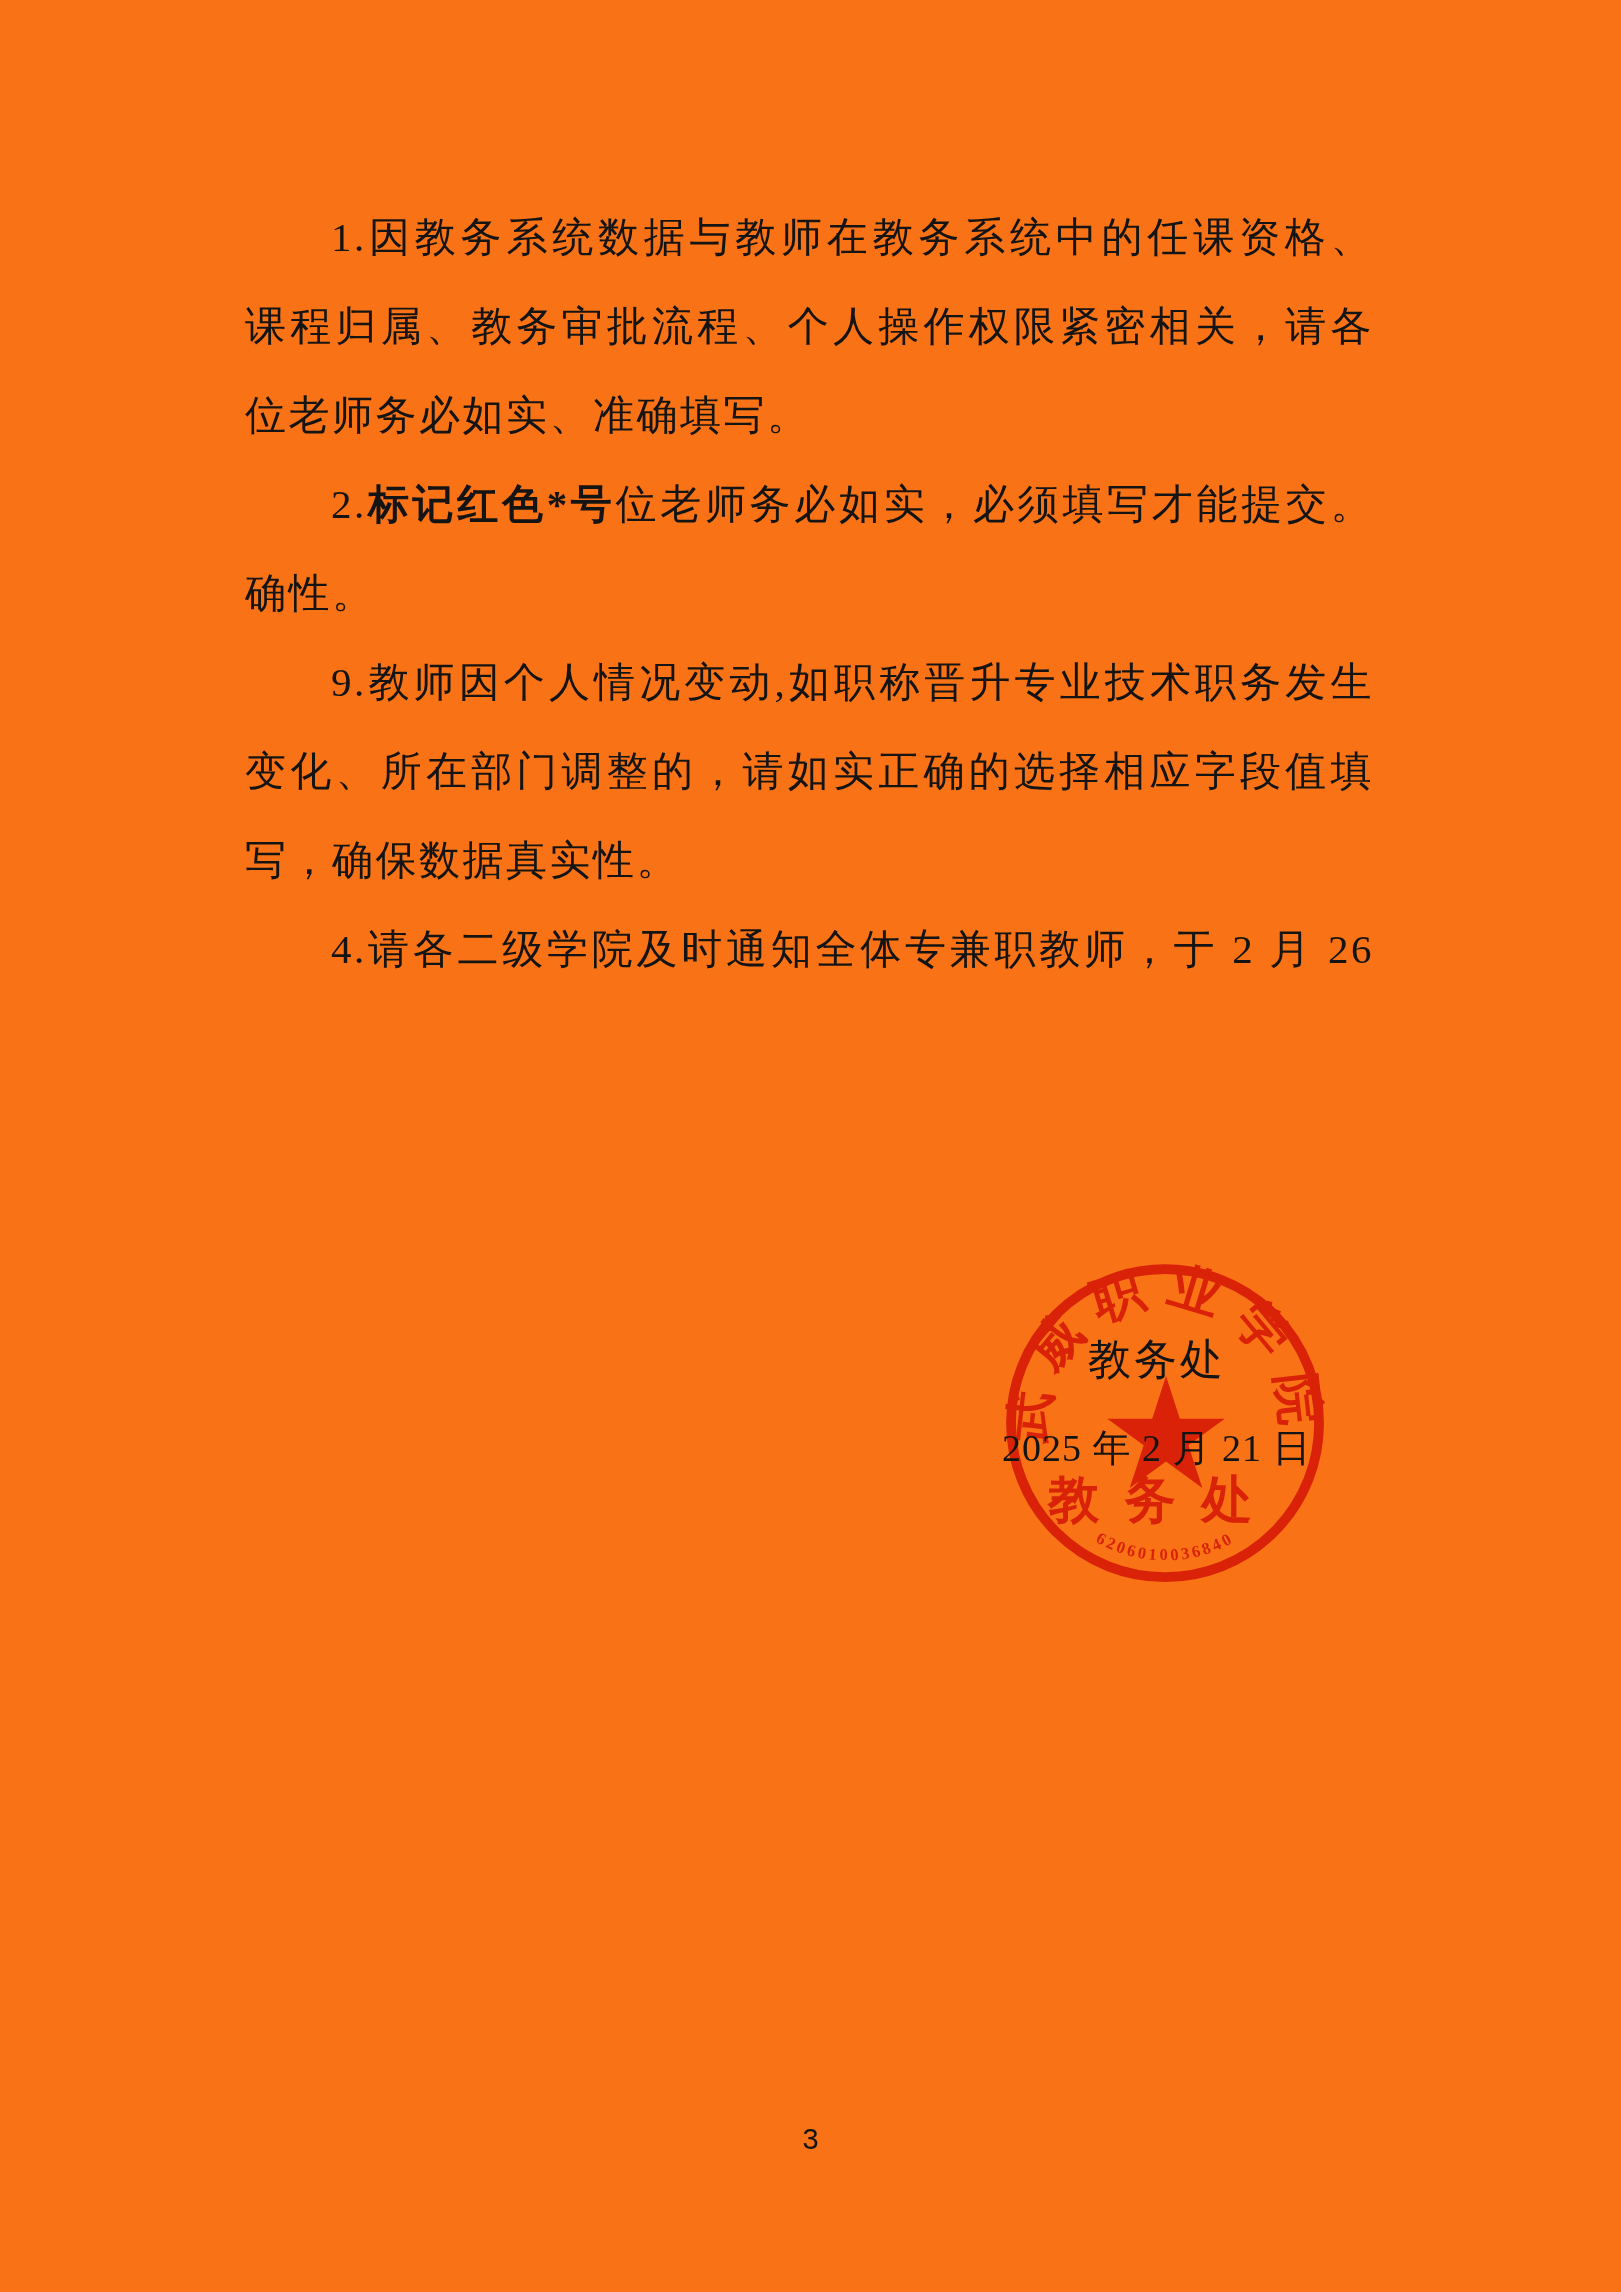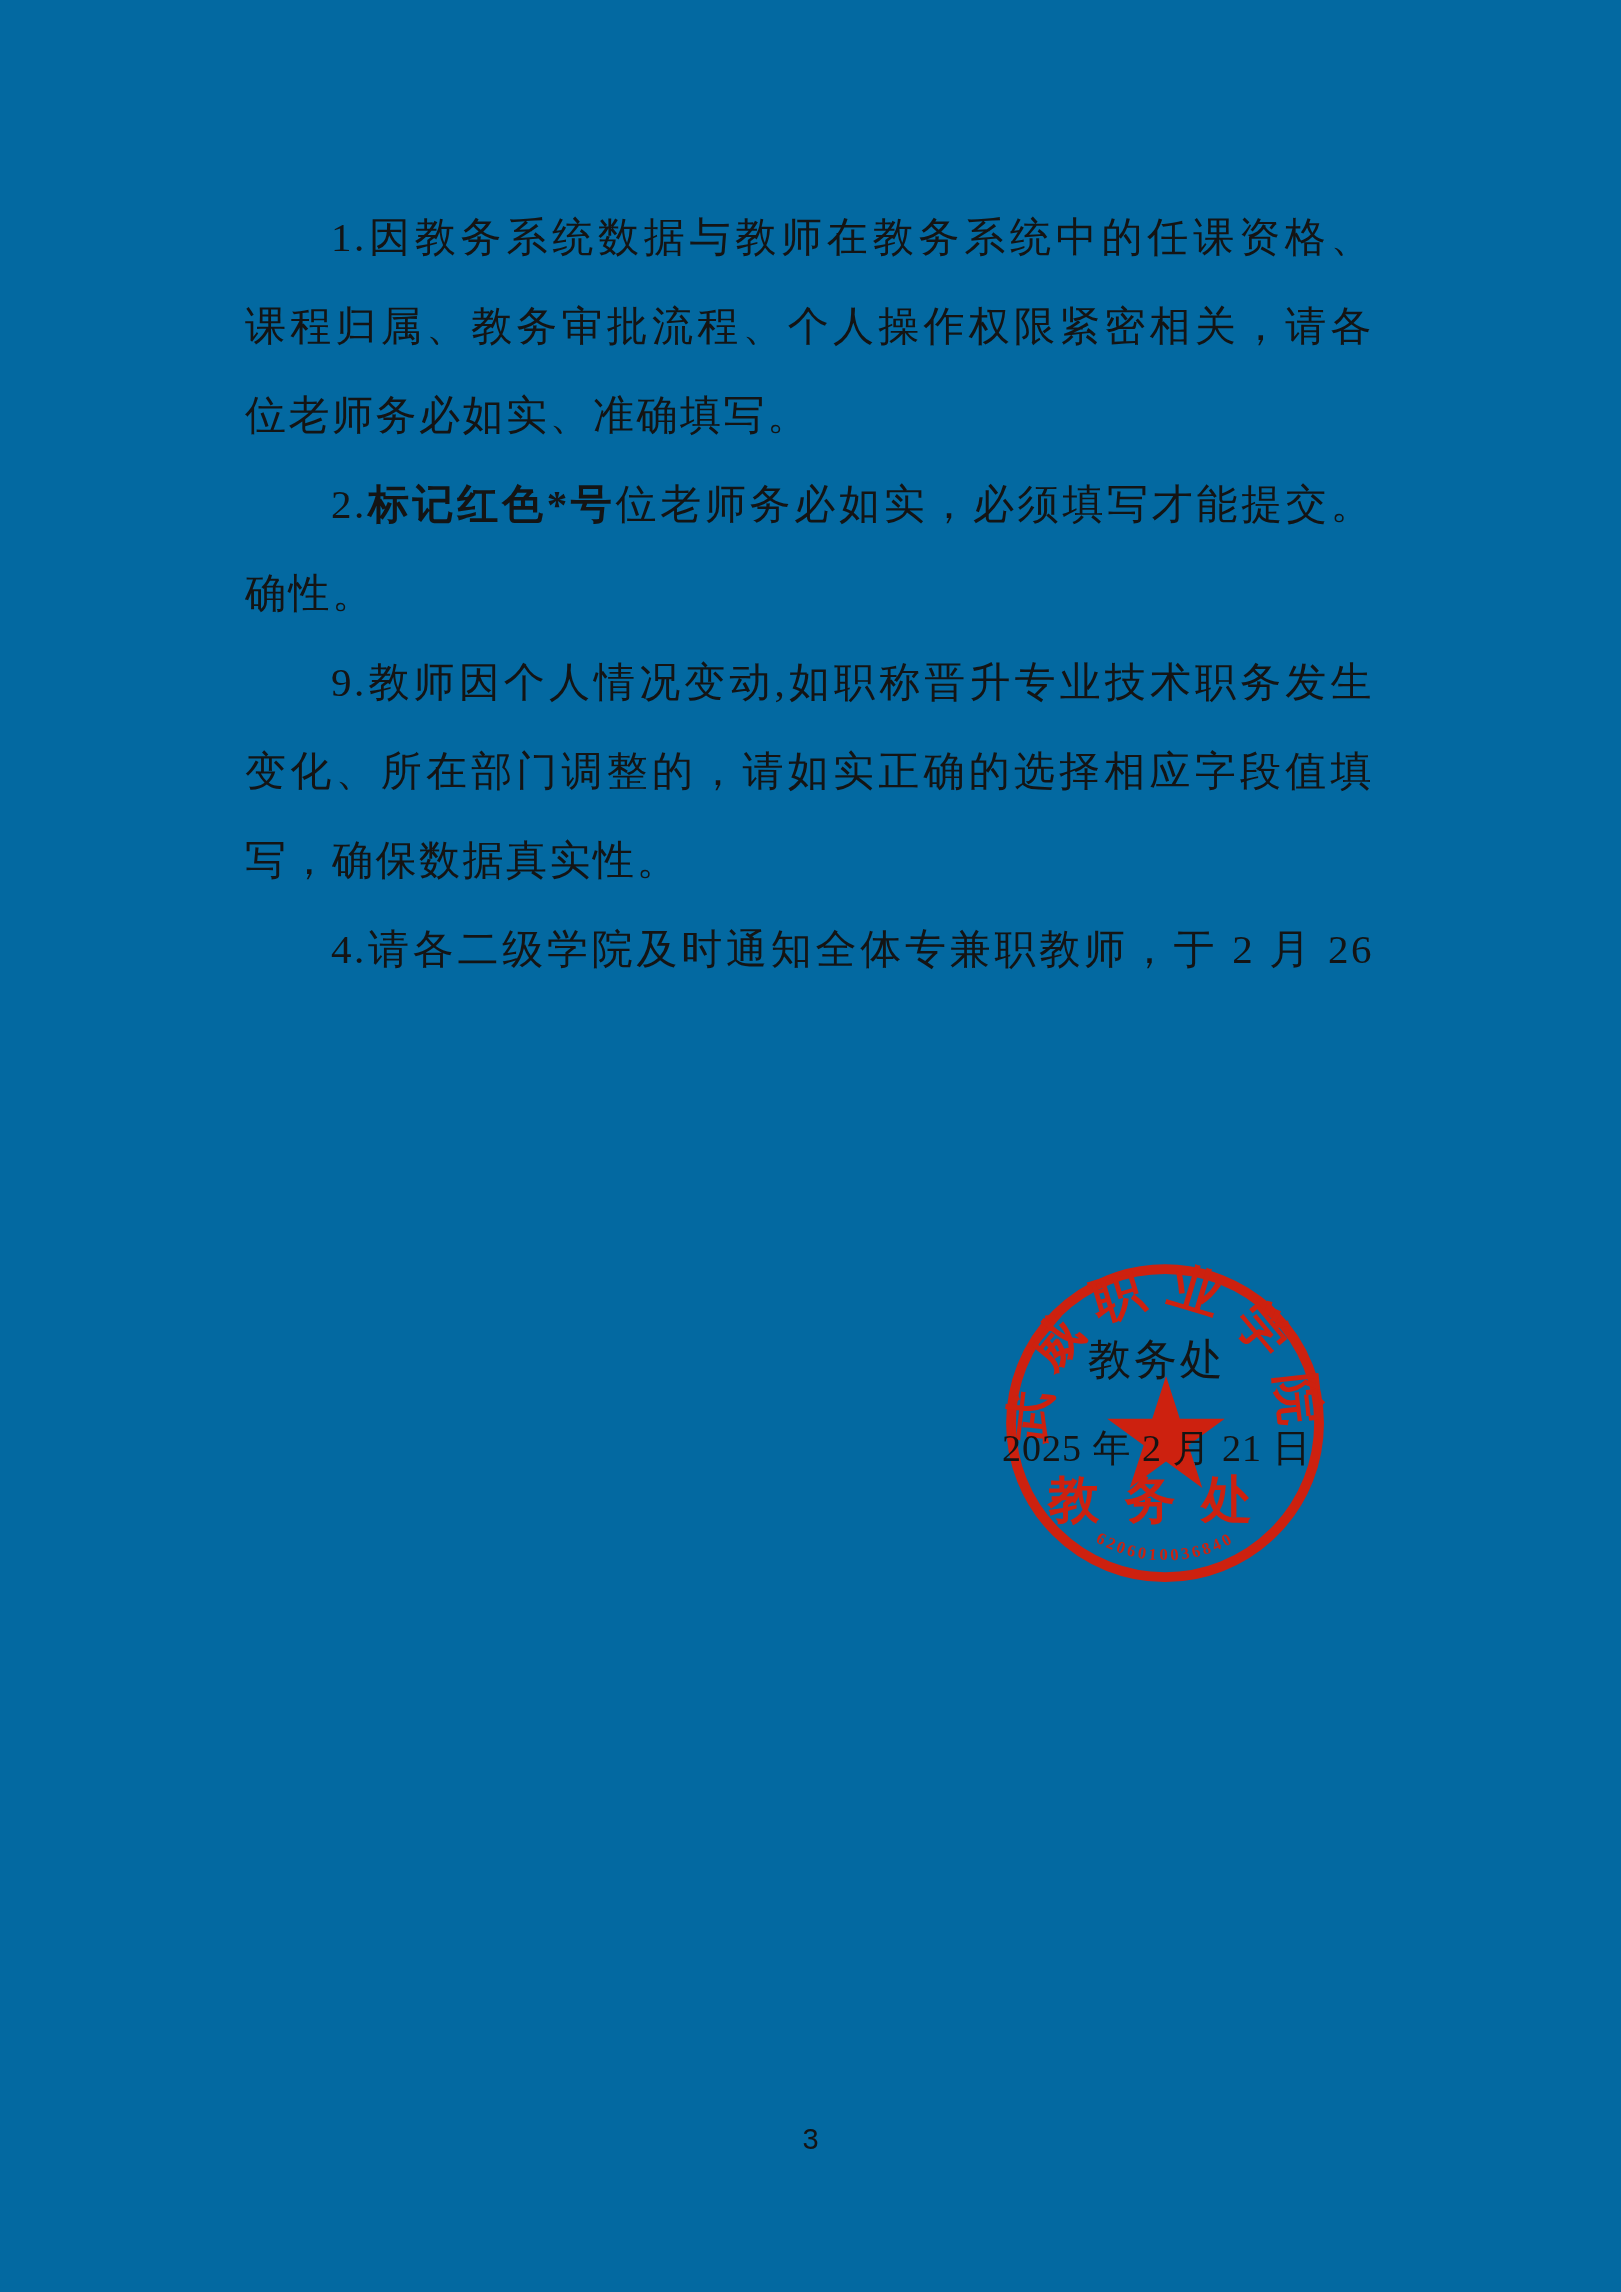--- a/index.html
+++ b/index.html
@@ -4,21 +4,21 @@
 <style>
   html, body {
     margin: 0;
     padding: 0;
     background: #ffffff;
   }
   .page {
     position: relative;
     width: 1621px;
     height: 2293px;
-    background: #0369a1;
+    background: #f97316;
     overflow: hidden;
     font-family: "Liberation Serif", "DejaVu Serif", serif;
     color: #141414;
   }
   .text-block {
     position: absolute;
     left: 245px;
     top: 193px;
     width: 1129px;
   }

